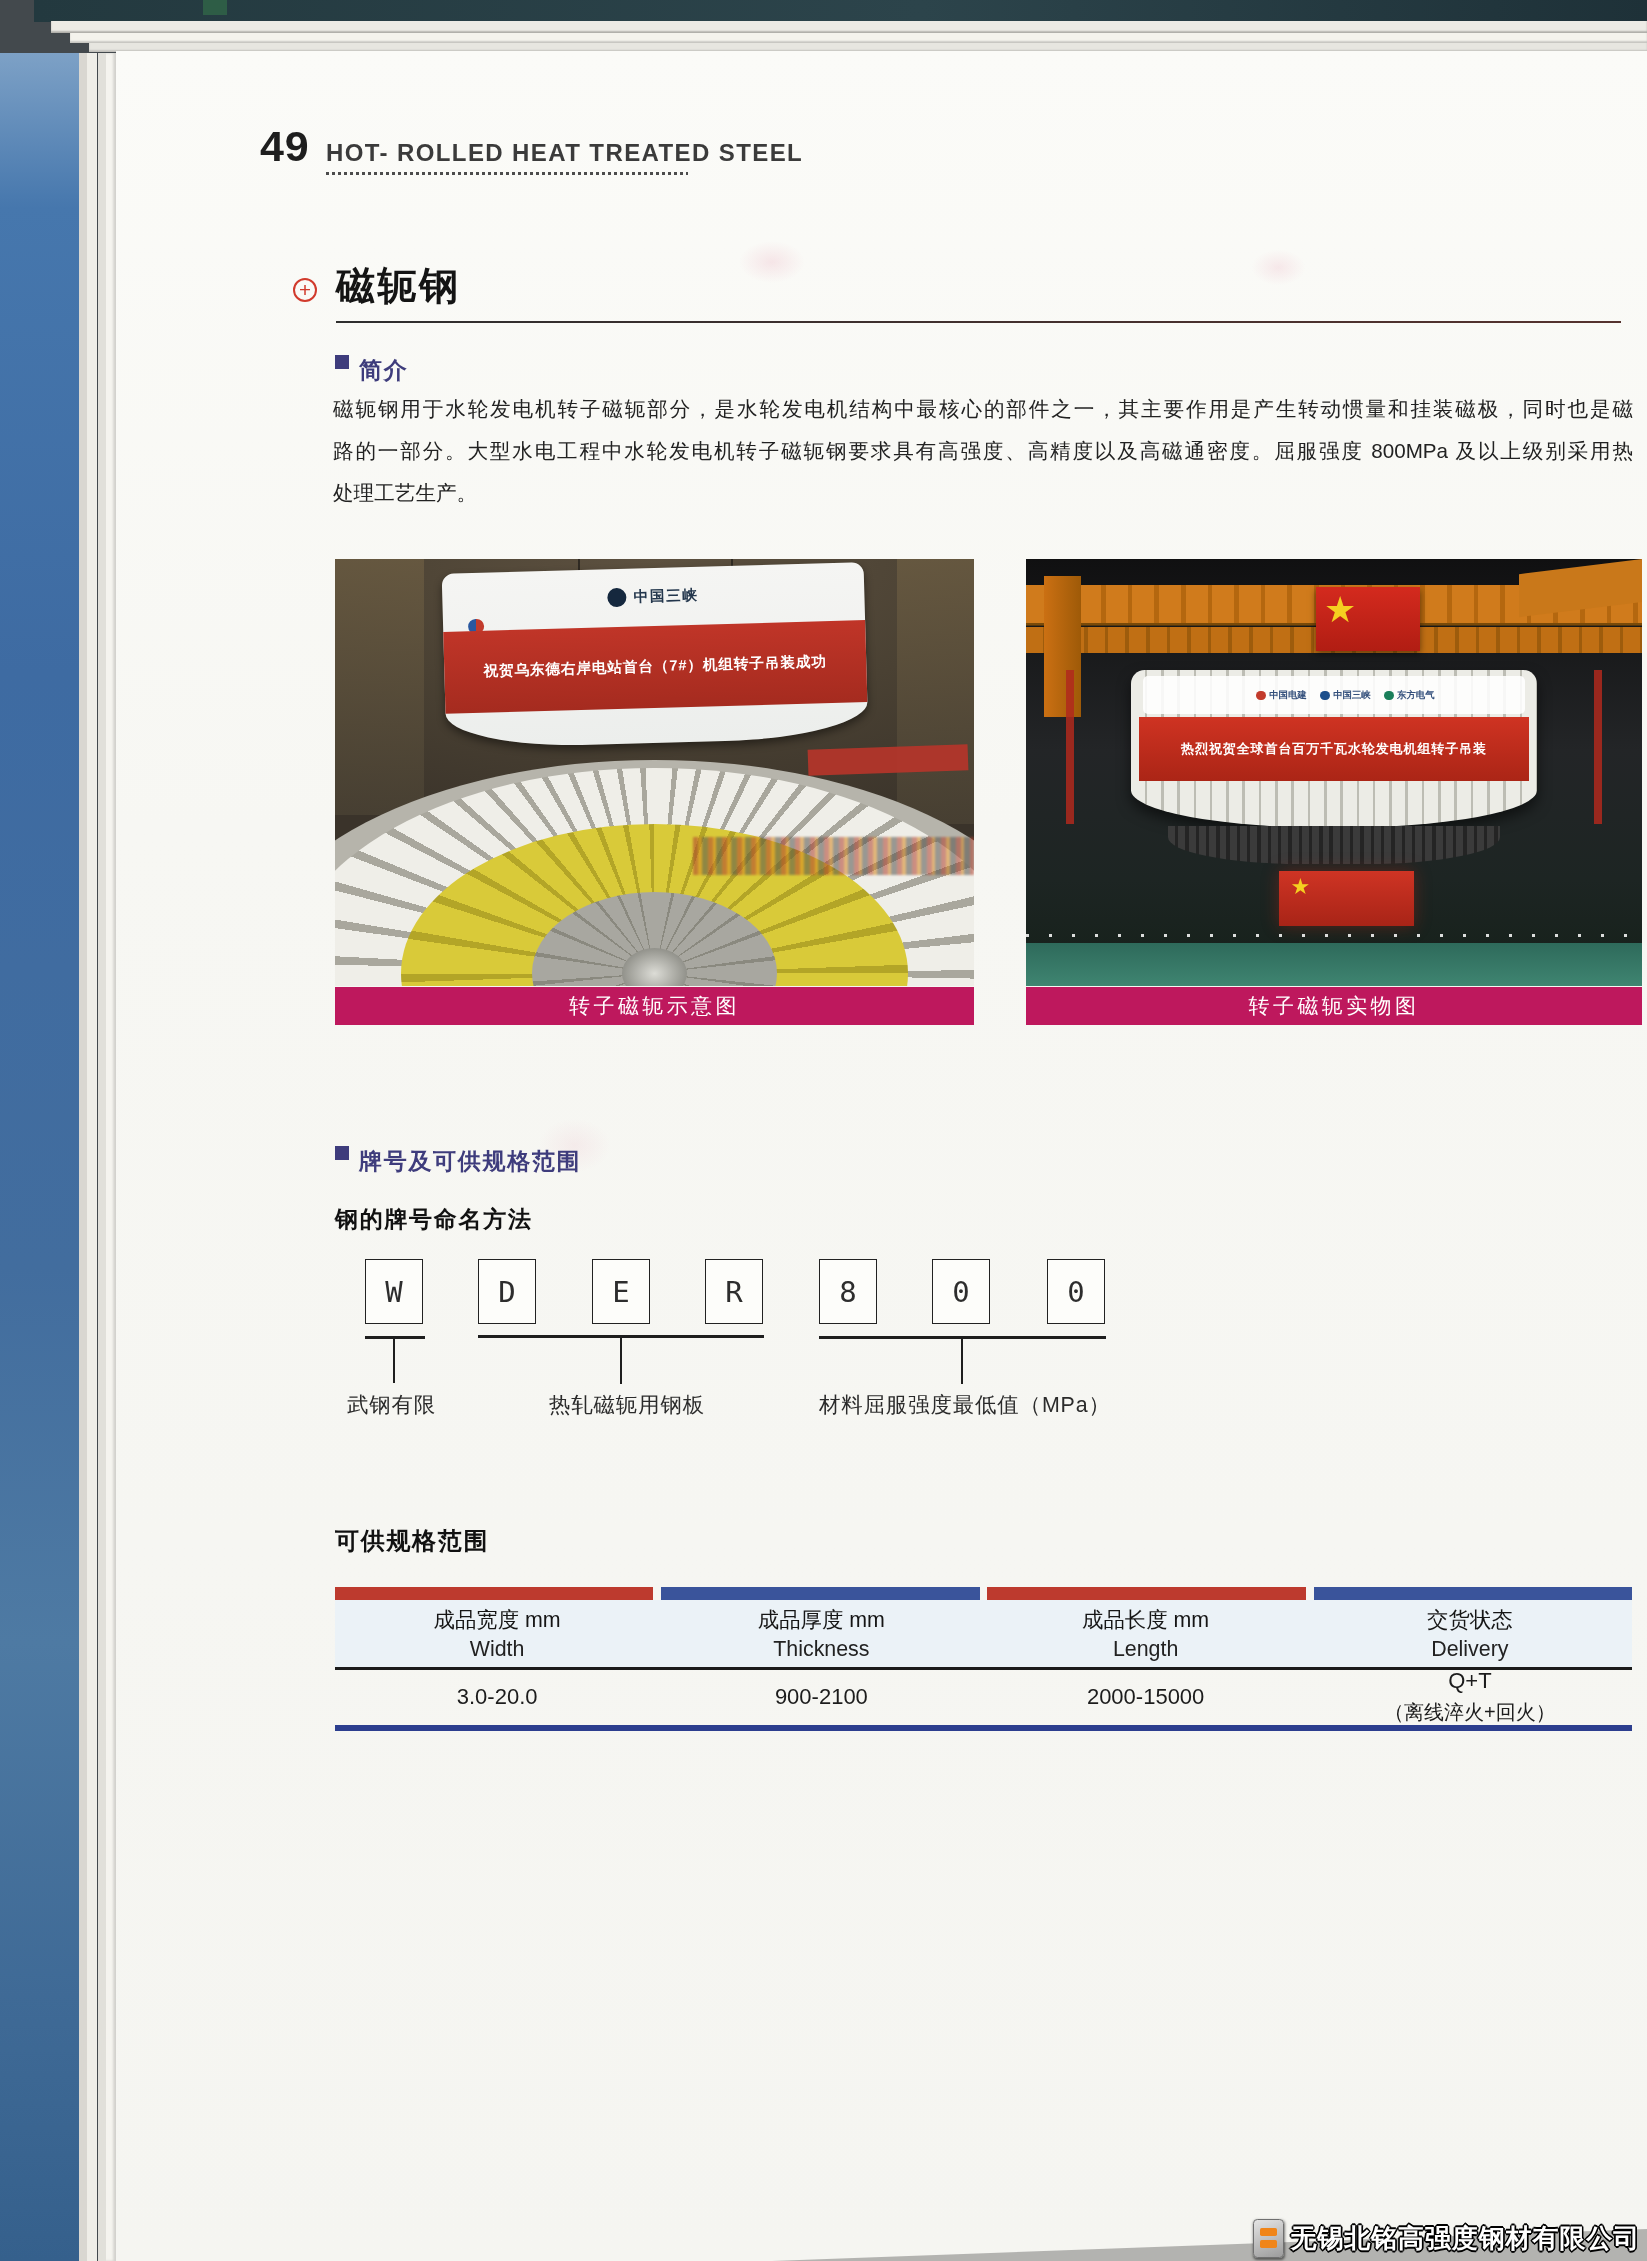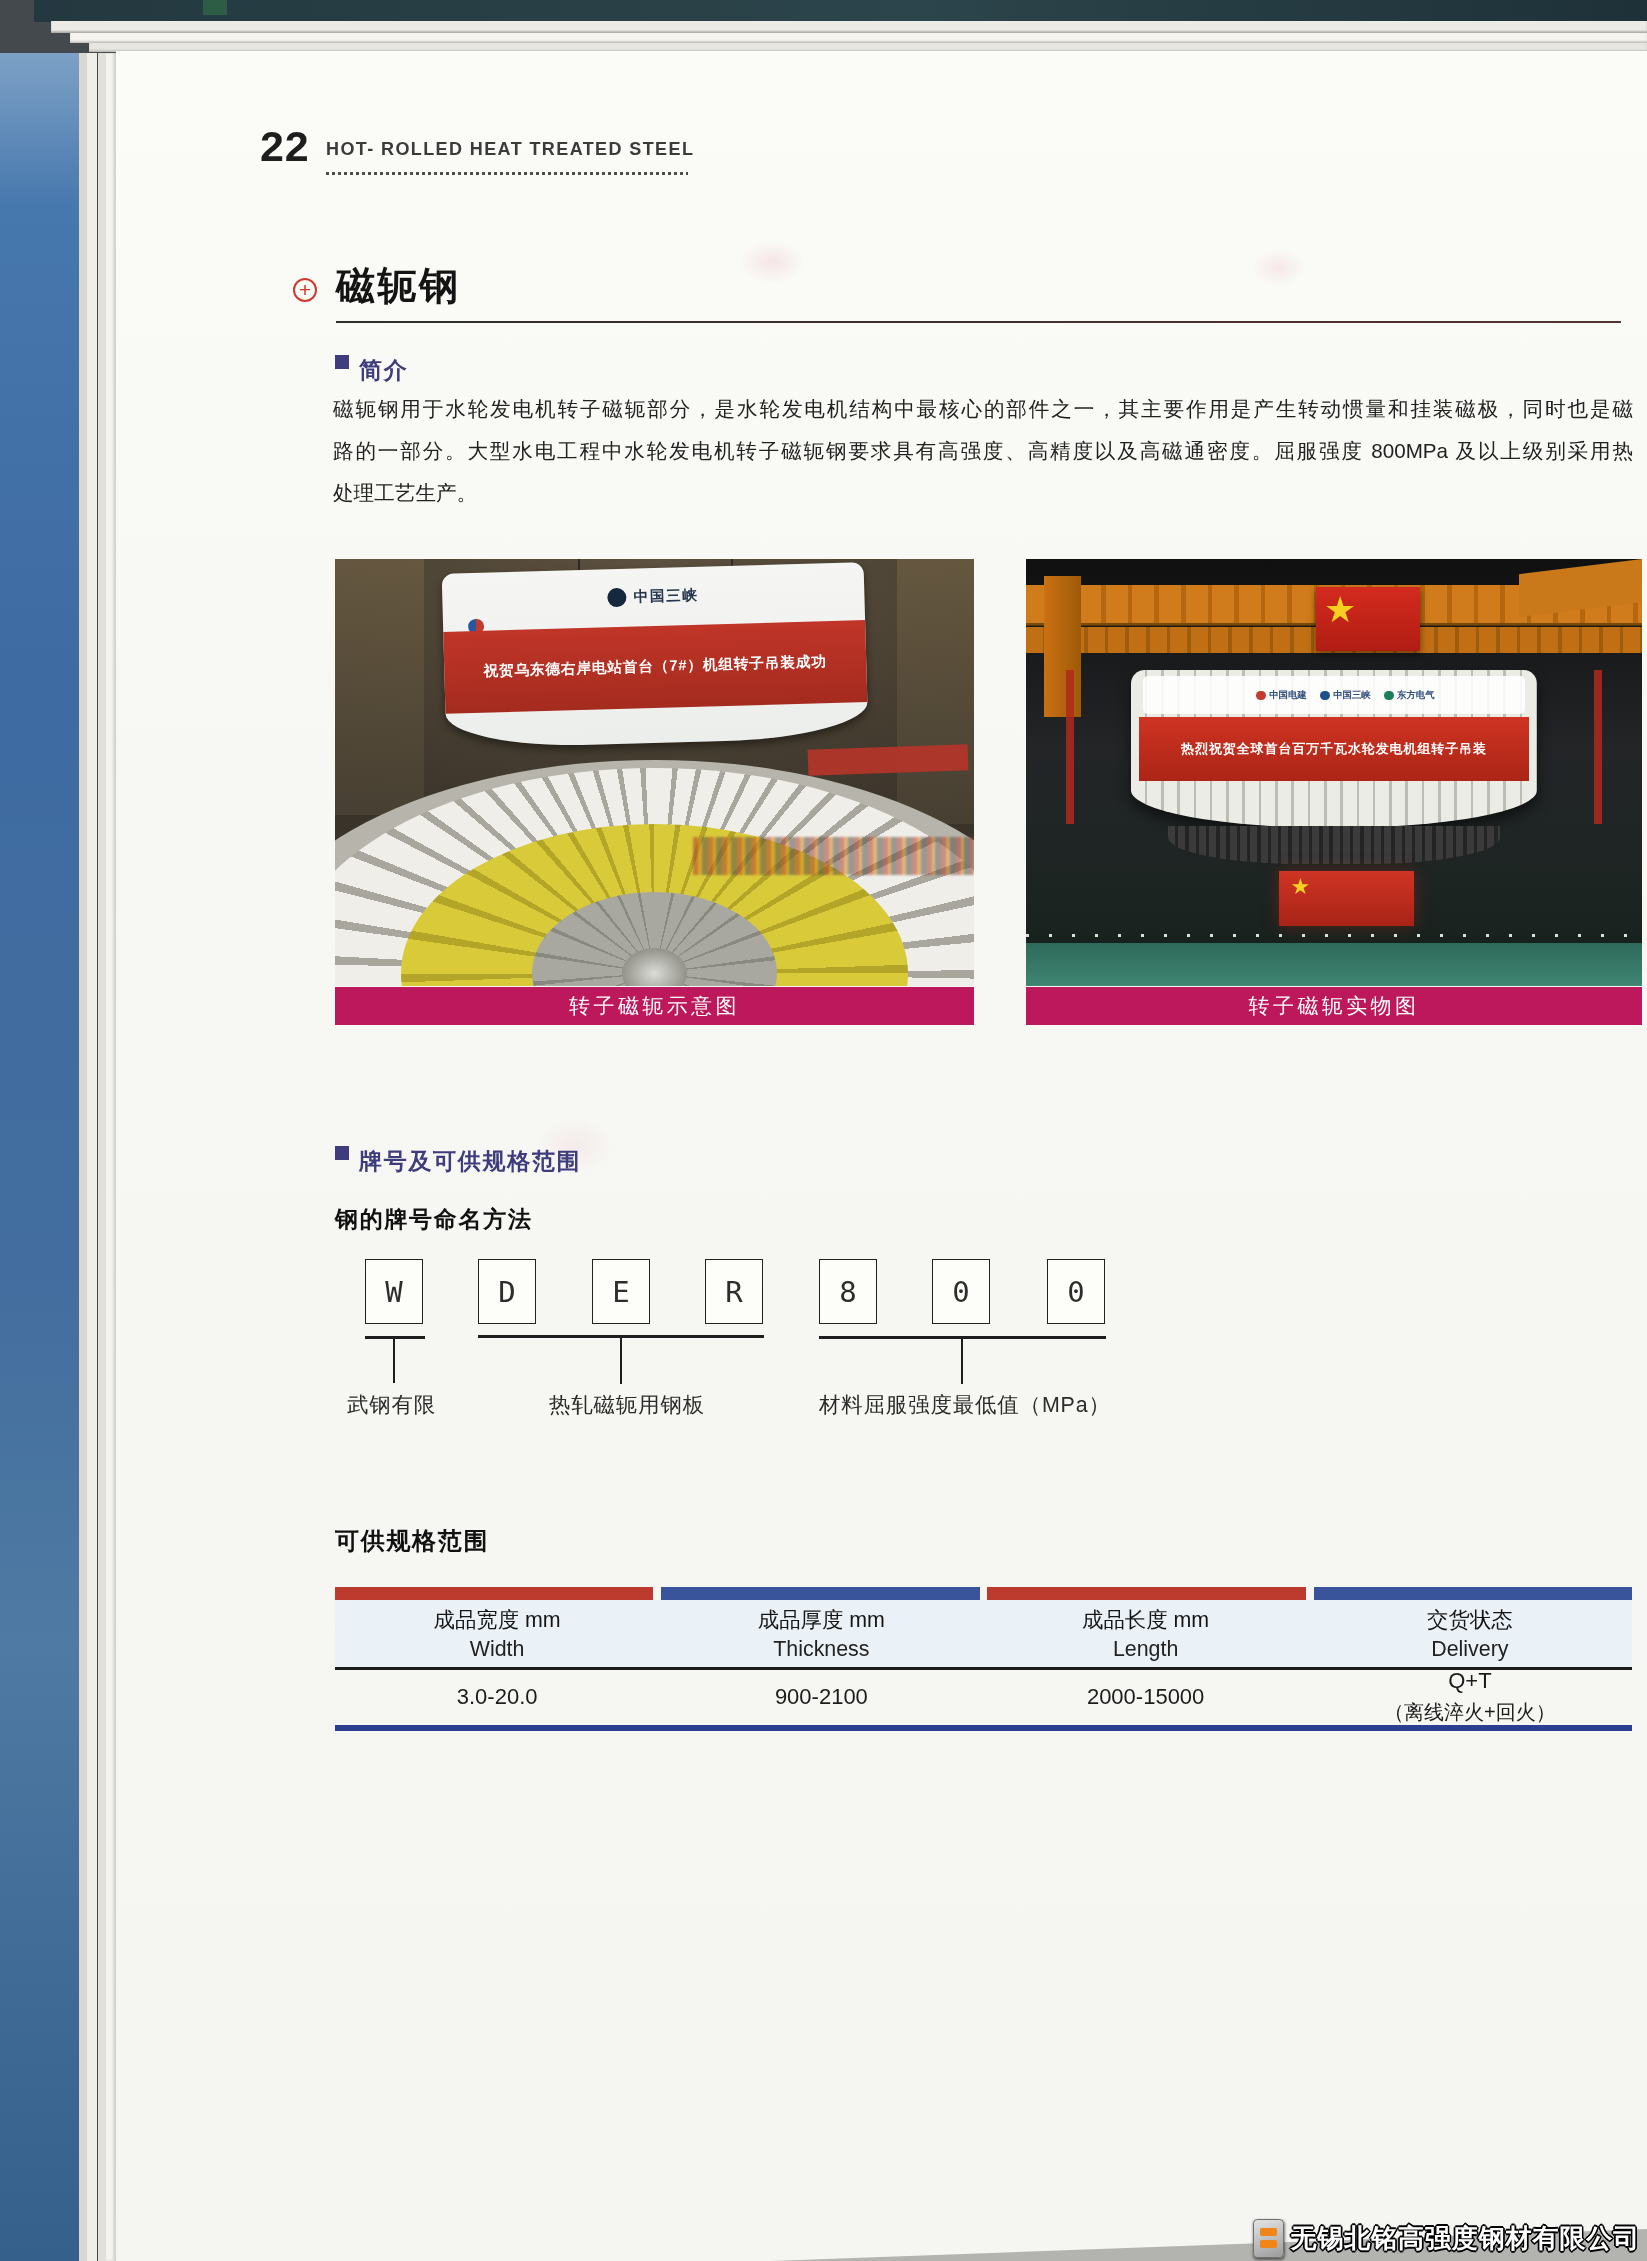--- a/index.html
+++ b/index.html
@@ -26,21 +26,21 @@
   .bottom-wedge{left:772px;right:0;bottom:0;height:39px;background:#b3b3b0;
     clip-path:polygon(0 100%,100% 18%,100% 100%);}
   .smudge{pointer-events:none;}
   .sm1{left:725px;top:232px;width:94px;height:60px;background:radial-gradient(closest-side,rgba(222,120,150,.16),transparent 70%);}
   .sm2{left:1240px;top:242px;width:77px;height:51px;background:radial-gradient(closest-side,rgba(222,120,150,.14),transparent 70%);}
   .sm3{left:523px;top:1107px;width:103px;height:77px;background:radial-gradient(closest-side,rgba(225,130,160,.10),transparent 70%);}
   .ghost{background:rgba(120,130,150,.05);filter:blur(1.7px);}
 
   
   .pagenum{left:260px;top:122px;font-size:43px;font-weight:800;color:#1e1e1e;letter-spacing:0.9px;}
-  .pagehdr{left:326px;top:139px;font-size:18px;font-weight:700;color:#3b3b3b;letter-spacing:1.4px;}
+  .pagehdr{left:326px;top:139px;font-size:24px;font-weight:700;color:#3b3b3b;letter-spacing:1.4px;}
   .hdr-dash{left:326px;top:172px;width:362px;height:2.6px;
     background:repeating-linear-gradient(90deg,#4c4c4c 0 3.4px,transparent 3.4px 6px);}
 
   
   .title-icon{left:293px;top:278px;width:24px;height:24px;border:2.6px solid #d13a2c;border-radius:50%;
     color:#d13a2c;display:flex;align-items:center;justify-content:center;font-size:20.6px;line-height:1;font-weight:400;}
   .page-title{left:336px;top:259px;font-size:39px;font-weight:900;color:#141414;letter-spacing:2.6px;}
   .title-line{left:336px;top:321px;width:1285px;height:1.7px;background:linear-gradient(90deg,#2e2e2e,#55322e);}
 
   
@@ -183,21 +183,21 @@
   <div class="abs edge-l2"></div>
   <div class="abs edge-l3"></div>
   <div class="abs edge-l4"></div>
   <div class="abs page-sheet"></div>
   <div class="abs smudge sm1"></div>
   <div class="abs smudge sm2"></div>
   <div class="abs smudge sm3"></div>
   <div class="abs ghost" style="left:1072px;top:635px;width:532px;height:34px;"></div>
   <div class="abs ghost" style="left:1072px;top:909px;width:515px;height:31px;"></div>
 
-  <div class="abs pagenum">22</div>
+  <div class="abs pagenum">49</div>
   <div class="abs pagehdr">HOT- ROLLED HEAT TREATED STEEL</div>
   <div class="abs hdr-dash"></div>
 
   <div class="abs title-icon">+</div>
   <div class="abs page-title">磁轭钢</div>
   <div class="abs title-line"></div>
 
   <div class="abs sec-head sec-intro">
     <span class="sec-bullet"></span>
     <span class="sec-label">简介</span>

